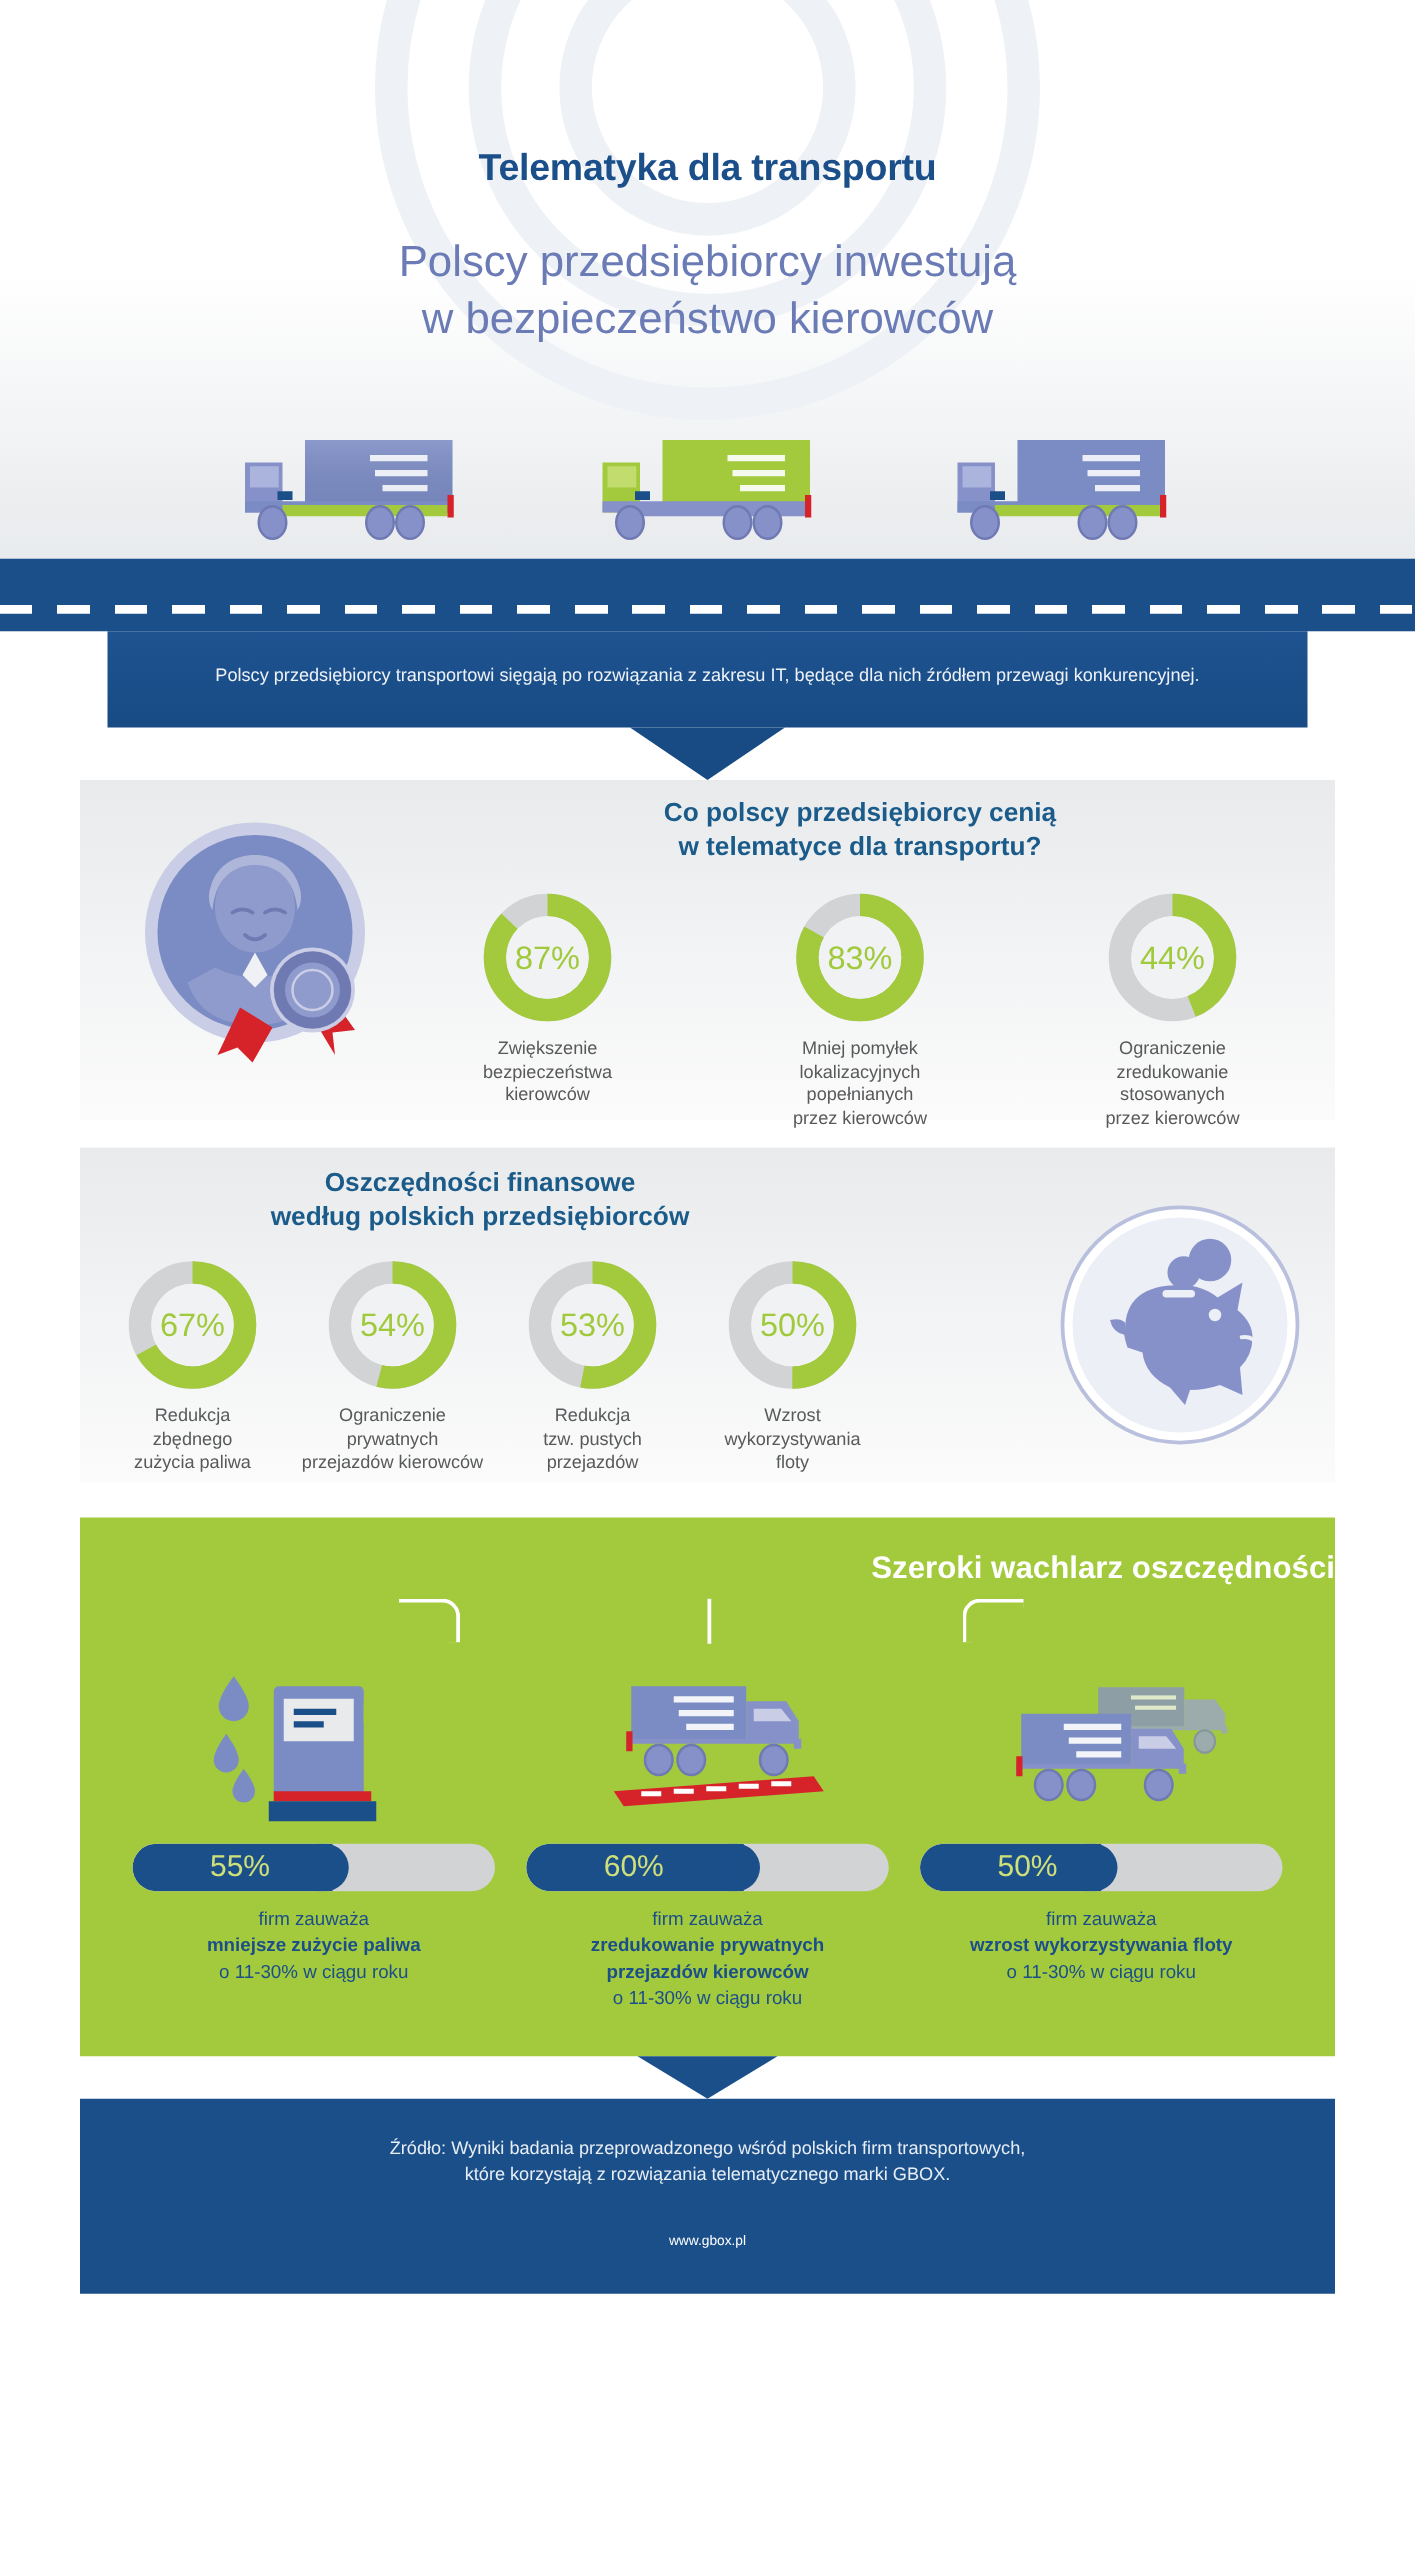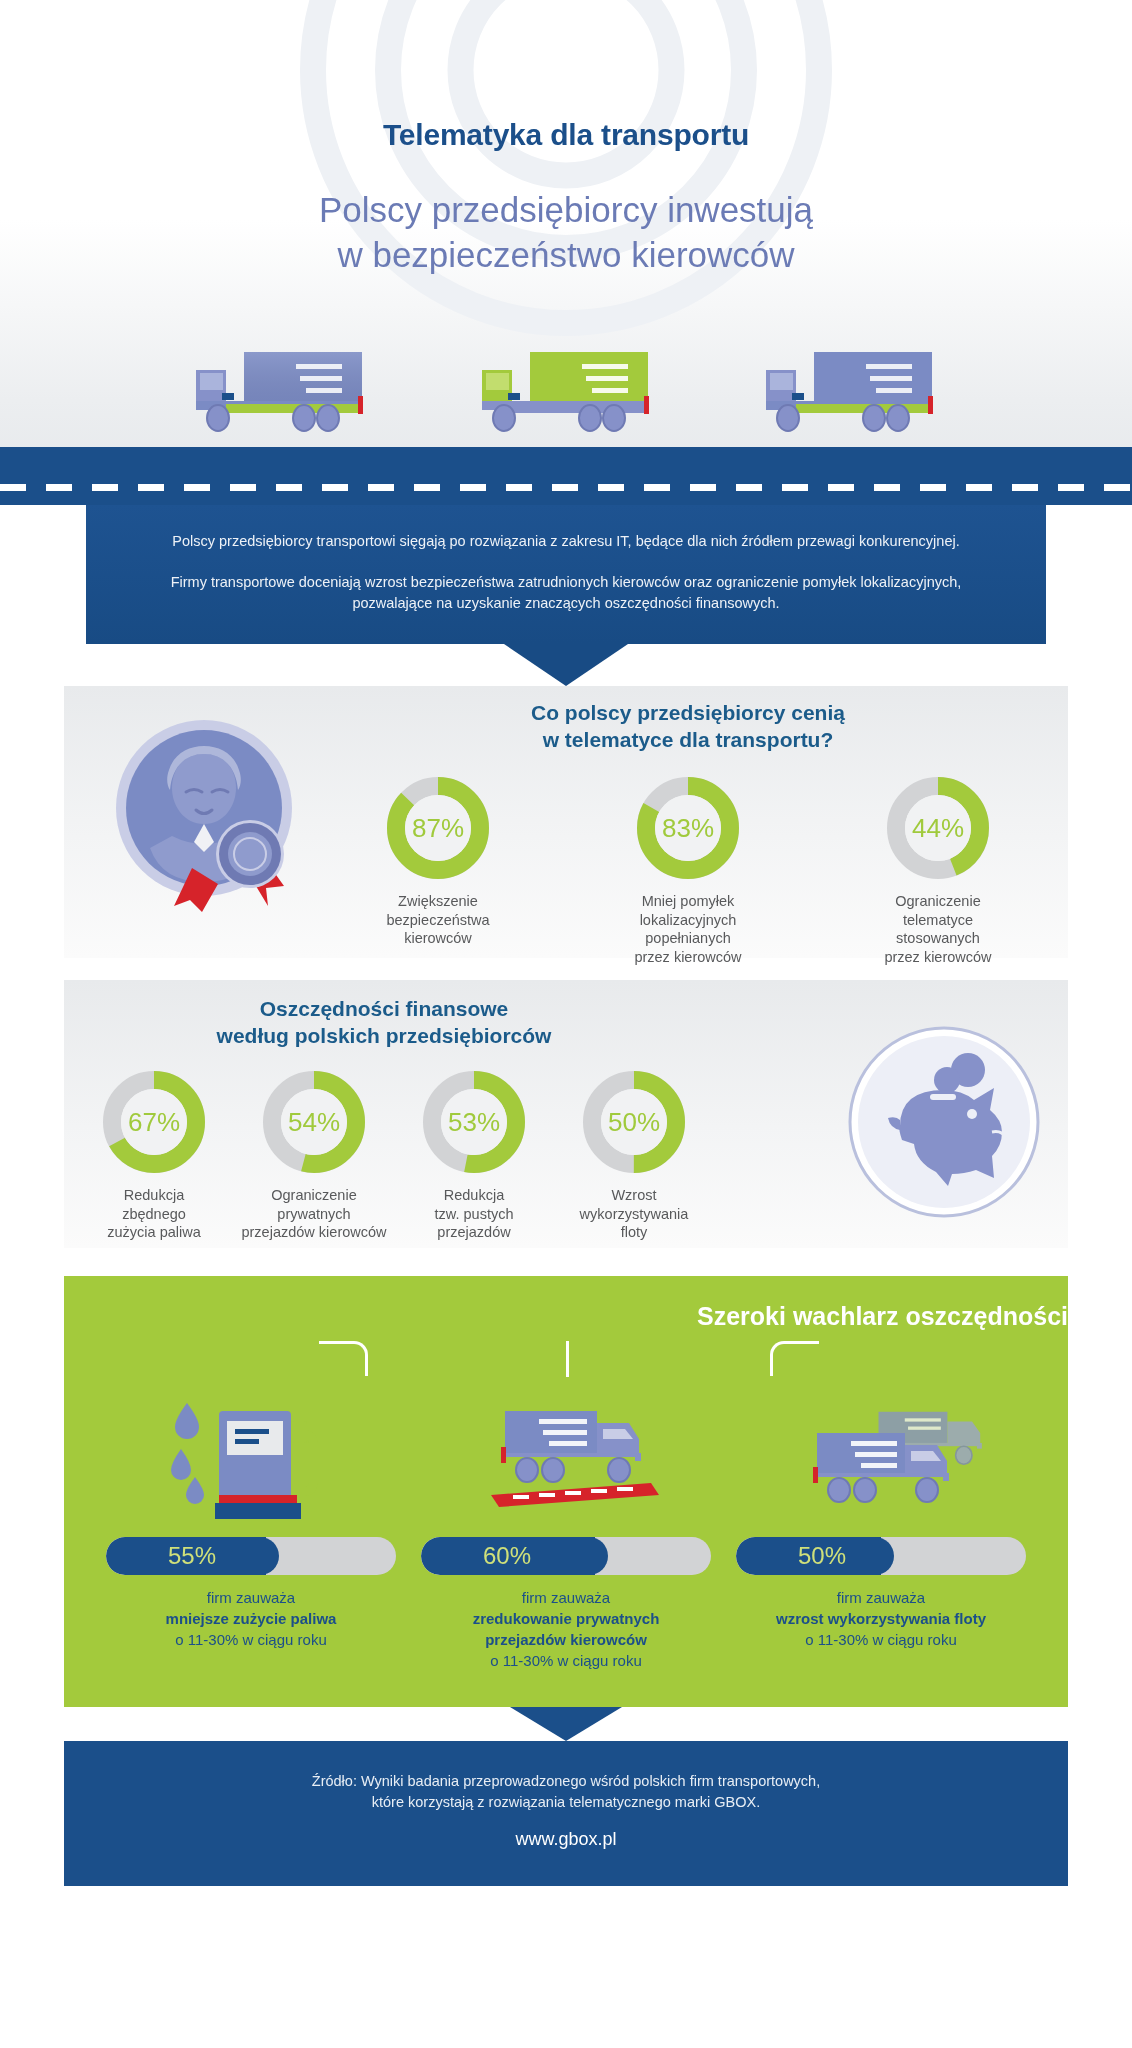--- a/index.html
+++ b/index.html
@@ -80,21 +80,21 @@
              box-sizing:border-box;font-size:24px;color:#cfe07a;z-index:3;}
   .gtext{margin-top:12px;color:#1b4f8a;font-size:15px;line-height:1.4;}
   .gtext b{font-weight:bold;}
 
   
   .foot-notch{width:1004px;margin:0 auto;height:34px;position:relative;}
   .foot-tri{position:absolute;left:50%;top:0;transform:translateX(-50%);width:0;height:0;
             border-left:56px solid transparent;border-right:56px solid transparent;border-top:34px solid #1b4f8a;}
   .footer{width:1004px;margin:0 auto;background:#1b4f8a;padding:30px 0 36px;text-align:center;box-sizing:border-box;}
   .footer .src{color:#e8eef5;font-size:14.5px;line-height:1.45;margin:0;}
-  .footer .url{color:#ffffff;font-size:18px;margin:16px 0 0;}
+  .footer .url{color:#ffffff;font-size:11px;margin:36px 0 0;}
 </style>
 </head>
 <body>
 
 <div class="page">
 
   <div class="hero">
     <div class="rings">
       <div class="ring r1"></div>
       <div class="ring r2"></div>
@@ -169,21 +169,20 @@
         </linearGradient>
       </defs>
     </svg>
     <div class="road">
       <div class="dashes"></div>
     </div>
   </div>
 
   <div class="banner">
     <p>Polscy przedsiębiorcy transportowi sięgają po rozwiązania z zakresu IT, będące dla nich źródłem przewagi konkurencyjnej.</p>
-    <p>Firmy transportowe doceniają wzrost bezpieczeństwa zatrudnionych kierowców oraz ograniczenie pomyłek lokalizacyjnych, pozwalające na uzyskanie znaczących oszczędności finansowych.</p>
   </div>
   <div class="banner-notch">
     <div class="notch-tri"></div>
   </div>
 
   <div class="panel sec1">
 
     <svg class="badge-art" viewBox="0 0 220 220">
       <circle cx="104" cy="100" r="88" fill="#c9cde6"></circle>
       <circle cx="104" cy="100" r="78" fill="#7b8bc4"></circle>
@@ -249,21 +248,21 @@
             <svg viewBox="0 0 104 104" width="104" height="104">
               <circle cx="52" cy="52" r="42" fill="none" stroke="#d2d3d5" stroke-width="18"></circle>
               <circle cx="52" cy="52" r="42" fill="none" stroke="#a3ca3c" stroke-width="18" stroke-dasharray="116.1 147.8" transform="rotate(-90 52 52)"></circle>
             </svg>
             <div class="hole">
                 <span class="pct">44%</span>
               </div>
           </div>
           <div class="dlabel">
             <div>Ograniczenie</div>
-            <div>telematyce</div>
+            <div>zredukowanie</div>
             <div>stosowanych</div>
             <div>przez kierowców</div>
           </div>
         </div>
 
       </div>
     </div>
   </div>
 
   <div class="panel sec2 gap">

